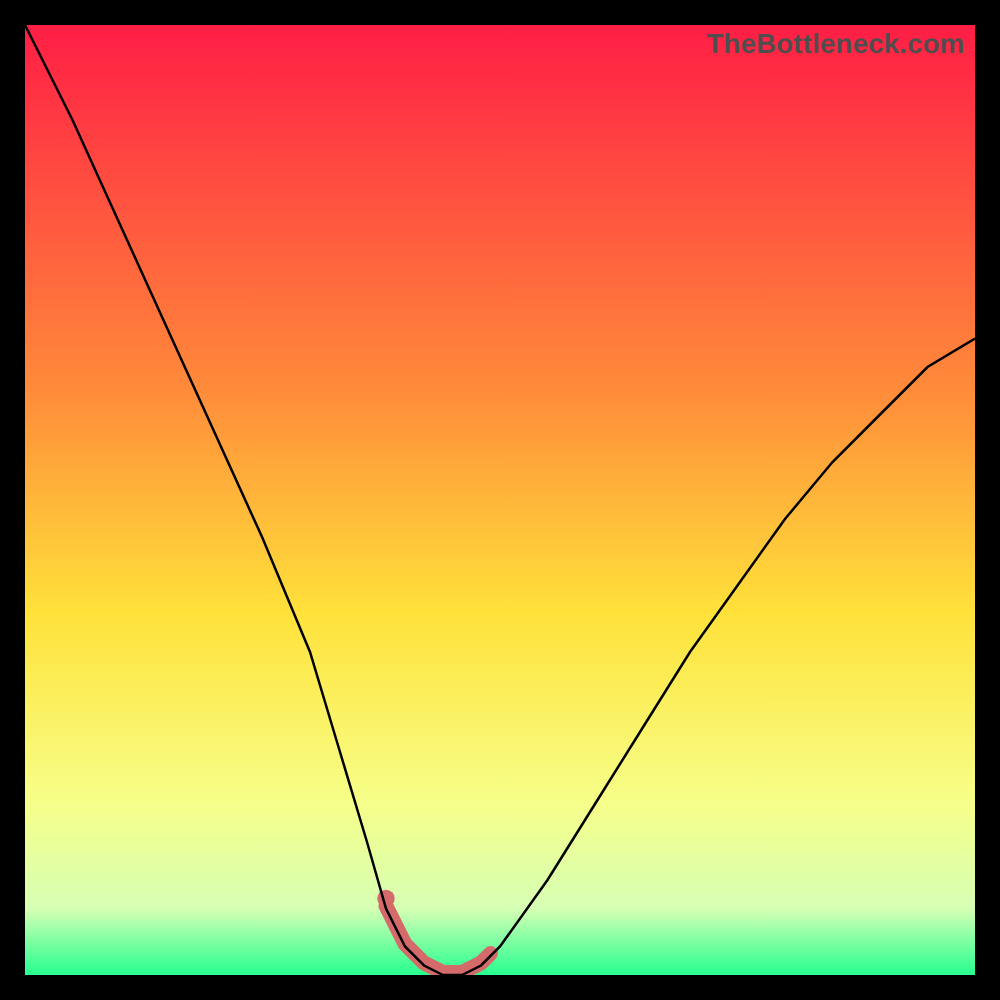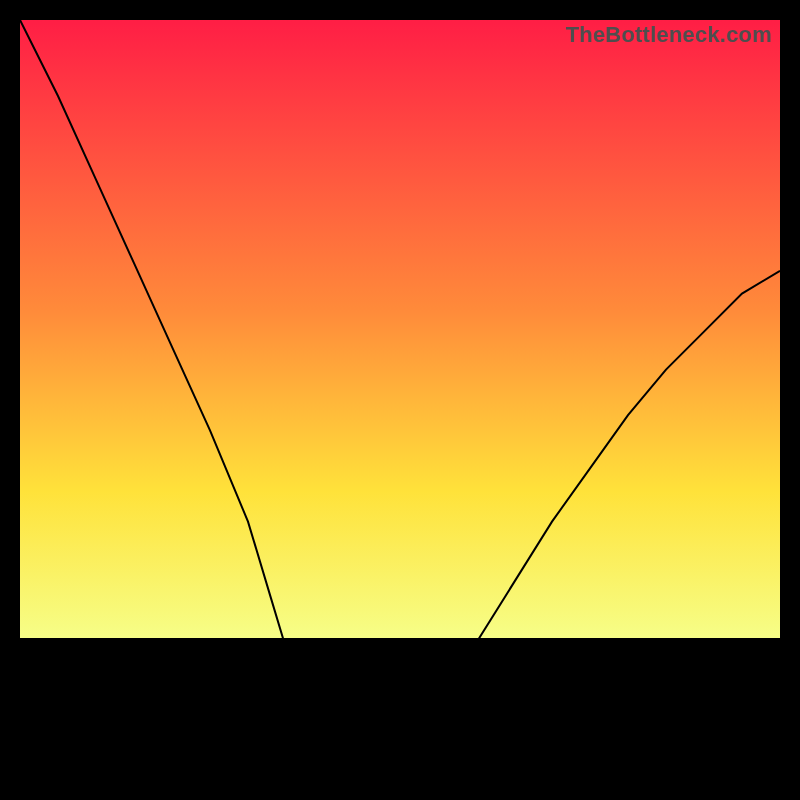--- a/index.html
+++ b/index.html
@@ -17,21 +17,21 @@
     top: 20px;
     width: 760px;
     height: 760px;
     background: #000;
   }
   .plot-area {
     position: absolute;
     left: 0;
     top: 0;
     width: 760px;
-    height: 618px;
+    height: 760px;
     overflow: hidden;
   }
   .watermark {
     position: absolute;
     top: 2px;
     right: 8px;
     color: #4e4e4e;
     font-size: 22px;
     font-weight: 600;
     letter-spacing: 0.2px;

